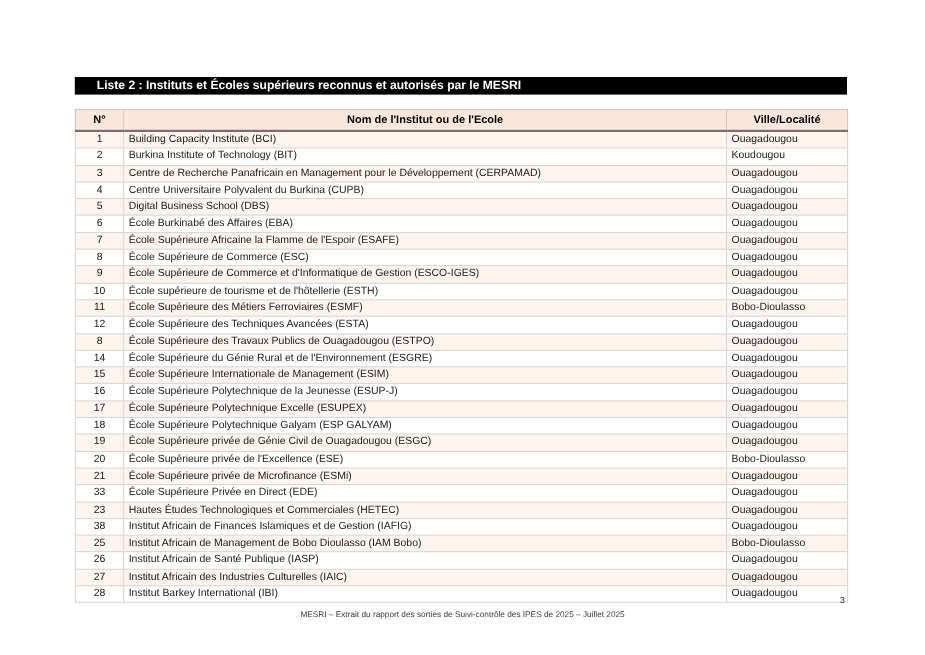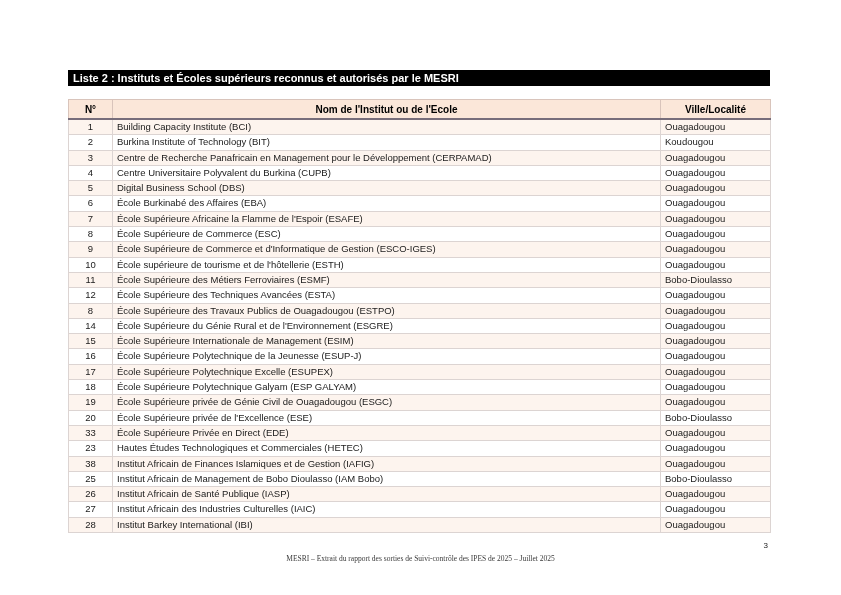--- a/index.html
+++ b/index.html
@@ -19,21 +19,21 @@
     position: absolute;
     left: 68px;
     top: 70px;
     width: 702px;
     height: 16px;
     background: #000000;
     color: #ffffff;
     font-weight: bold;
     font-size: 11px;
     line-height: 16px;
-    padding-left: 5px;
+    padding-left: 20px;
     box-sizing: border-box;
     white-space: nowrap;
   }
   table.inst-table {
     position: absolute;
     left: 68px;
     top: 99px;
     width: 702px;
     border-collapse: collapse;
     table-layout: fixed;
@@ -82,21 +82,20 @@
     color: #1a1a1a;
   }
   .footer-text {
     position: absolute;
     left: 0;
     right: 0;
     top: 554px;
     text-align: center;
     font-size: 7.5px;
     color: #3a3a3a;
-    font-family: Liberation Serif, serif;
   }
 </style>
 </head>
 <body>
 
 <div class="page">
 
   <div class="title-bar">Liste 2 : Instituts et Écoles supérieurs reconnus et autorisés par le MESRI</div>
 
   <table class="inst-table">
@@ -207,20 +206,25 @@
           <td>19</td>
           <td>École Supérieure privée de Génie Civil de Ouagadougou (ESGC)</td>
           <td>Ouagadougou</td>
         </tr>
         <tr>
           <td>20</td>
           <td>École Supérieure privée de l'Excellence (ESE)</td>
           <td>Bobo-Dioulasso</td>
         </tr>
         <tr>
+          <td>21</td>
+          <td>École Supérieure privée de Microfinance (ESMi)</td>
+          <td>Ouagadougou</td>
+        </tr>
+        <tr>
           <td>33</td>
           <td>École Supérieure Privée en Direct (EDE)</td>
           <td>Ouagadougou</td>
         </tr>
         <tr>
           <td>23</td>
           <td>Hautes Études Technologiques et Commerciales (HETEC)</td>
           <td>Ouagadougou</td>
         </tr>
         <tr>

